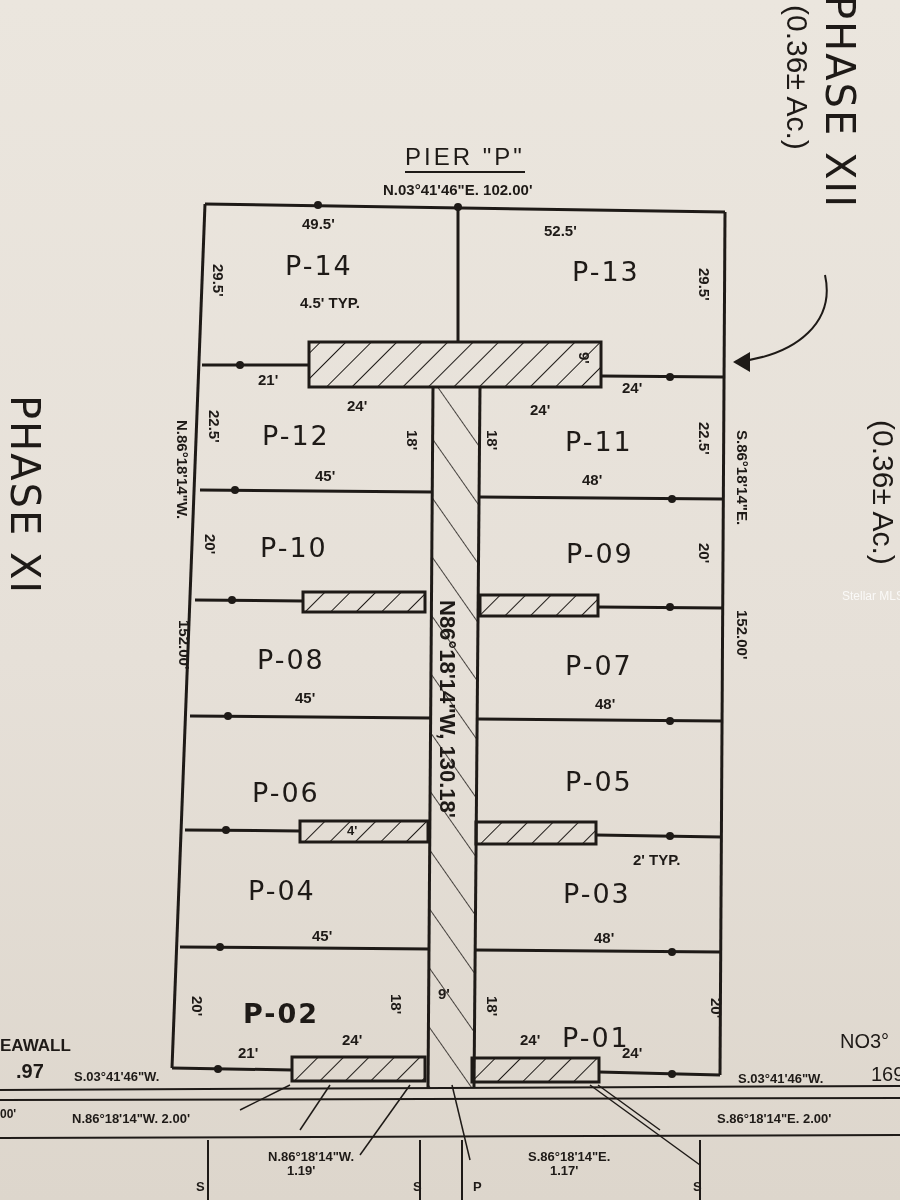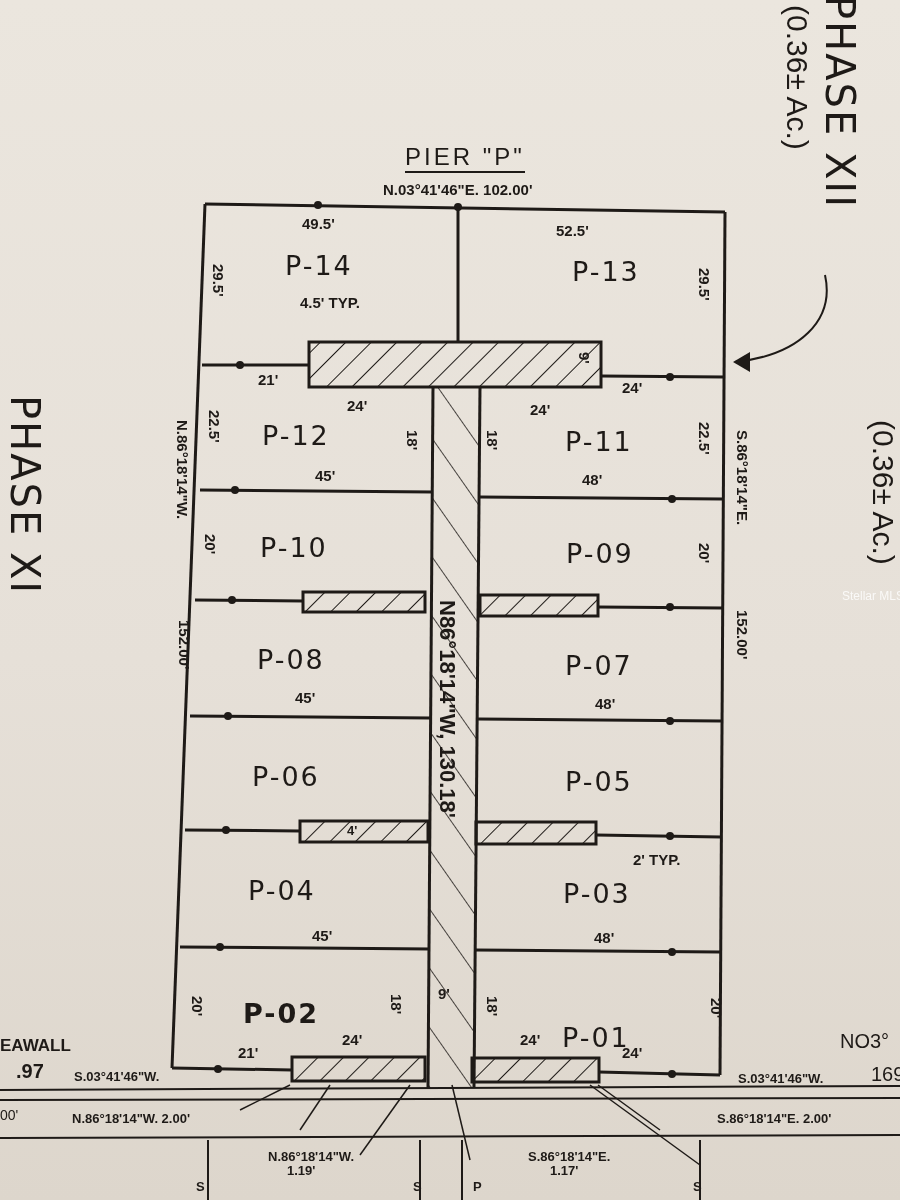--- a/index.html
+++ b/index.html
@@ -118,21 +118,21 @@
   <div class="lbl rot90" style="left:458px;top:600px;font-size:22px;font-weight:bold;">N86°18'14"W, 130.18'</div>
 
   <div class="lbl slip" style="left:285px;top:252px;">P-14</div>
   <div class="lbl dim" style="left:302px;top:216px;">49.5'</div>
   <div class="lbl dim rot90" style="left:226px;top:264px;">29.5'</div>
   <div class="lbl dim" style="left:300px;top:295px;">4.5' TYP.</div>
   <div class="lbl dim" style="left:258px;top:372px;">21'</div>
   <div class="lbl dim" style="left:347px;top:398px;">24'</div>
 
   <div class="lbl slip" style="left:572px;top:258px;">P-13</div>
-  <div class="lbl dim" style="left:556px;top:223px;">52.5'</div>
+  <div class="lbl dim" style="left:544px;top:223px;">52.5'</div>
   <div class="lbl dim rot90" style="left:712px;top:268px;">29.5'</div>
   <div class="lbl dim" style="left:622px;top:380px;">24'</div>
   <div class="lbl dim" style="left:530px;top:402px;">24'</div>
   <div class="lbl dim rot90" style="left:592px;top:352px;">9'</div>
 
   <div class="lbl slip" style="left:262px;top:422px;">P-12</div>
   <div class="lbl dim" style="left:315px;top:468px;">45'</div>
   <div class="lbl dim rot90" style="left:222px;top:410px;">22.5'</div>
   <div class="lbl dim rot90" style="left:420px;top:430px;">18'</div>
 
@@ -144,21 +144,21 @@
   <div class="lbl slip" style="left:260px;top:534px;">P-10</div>
   <div class="lbl dim rot90" style="left:218px;top:534px;">20'</div>
   <div class="lbl slip" style="left:566px;top:540px;">P-09</div>
   <div class="lbl dim rot90" style="left:712px;top:543px;">20'</div>
 
   <div class="lbl slip" style="left:257px;top:646px;">P-08</div>
   <div class="lbl dim" style="left:295px;top:690px;">45'</div>
   <div class="lbl slip" style="left:565px;top:652px;">P-07</div>
   <div class="lbl dim" style="left:595px;top:696px;">48'</div>
 
-  <div class="lbl slip" style="left:252px;top:763px;">P-06</div>
+  <div class="lbl slip" style="left:252px;top:779px;">P-06</div>
   <div class="lbl slip" style="left:565px;top:768px;">P-05</div>
   <div class="lbl small" style="left:347px;top:824px;">4'</div>
   <div class="lbl dim" style="left:633px;top:852px;">2' TYP.</div>
 
   <div class="lbl slip" style="left:248px;top:877px;">P-04</div>
   <div class="lbl dim" style="left:312px;top:928px;">45'</div>
   <div class="lbl slip" style="left:563px;top:880px;">P-03</div>
   <div class="lbl dim" style="left:594px;top:930px;">48'</div>
 
   <div class="lbl slip" style="left:243px;top:1000px;font-weight:bold;">P-02</div>
@@ -169,21 +169,21 @@
   <div class="lbl dim" style="left:438px;top:986px;">9'</div>
 
   <div class="lbl slip" style="left:562px;top:1002px;margin-top:22px;">P-01</div>
   <div class="lbl dim rot90" style="left:724px;top:998px;">20'</div>
   <div class="lbl dim rot90" style="left:500px;top:996px;">18'</div>
   <div class="lbl dim" style="left:520px;top:1032px;">24'</div>
   <div class="lbl dim" style="left:622px;top:1045px;">24'</div>
 
   <div class="lbl" style="left:0px;top:1037px;font-size:17px;font-weight:bold;">EAWALL</div>
   <div class="lbl" style="left:0px;top:1061px;font-size:20px;font-weight:bold;padding-left:16px;">.97</div>
-  <div class="lbl" style="left:0px;top:1108px;font-size:14px;font-weight:normal;">00'</div>
+  <div class="lbl" style="left:0px;top:1108px;font-size:12px;font-weight:bold;">00'</div>
   <div class="lbl small" style="left:74px;top:1070px;">S.03°41'46"W.</div>
   <div class="lbl small" style="left:738px;top:1072px;">S.03°41'46"W.</div>
   <div class="lbl" style="left:840px;top:1031px;font-size:20px;">NO3°</div>
   <div class="lbl" style="left:871px;top:1064px;font-size:20px;">169</div>
   <div class="lbl small" style="left:72px;top:1112px;">N.86°18'14"W. 2.00'</div>
   <div class="lbl small" style="left:268px;top:1150px;">N.86°18'14"W.</div>
   <div class="lbl small" style="left:287px;top:1164px;">1.19'</div>
   <div class="lbl small" style="left:528px;top:1150px;">S.86°18'14"E.</div>
   <div class="lbl small" style="left:550px;top:1164px;">1.17'</div>
   <div class="lbl small" style="left:717px;top:1112px;">S.86°18'14"E. 2.00'</div>

